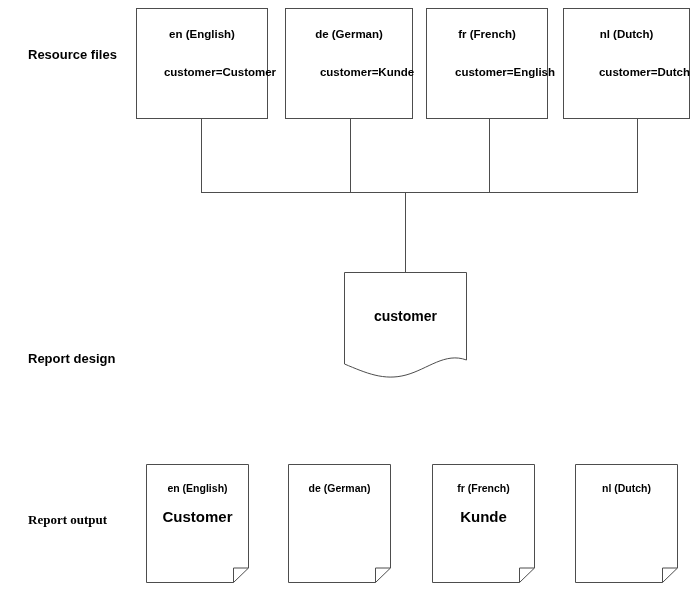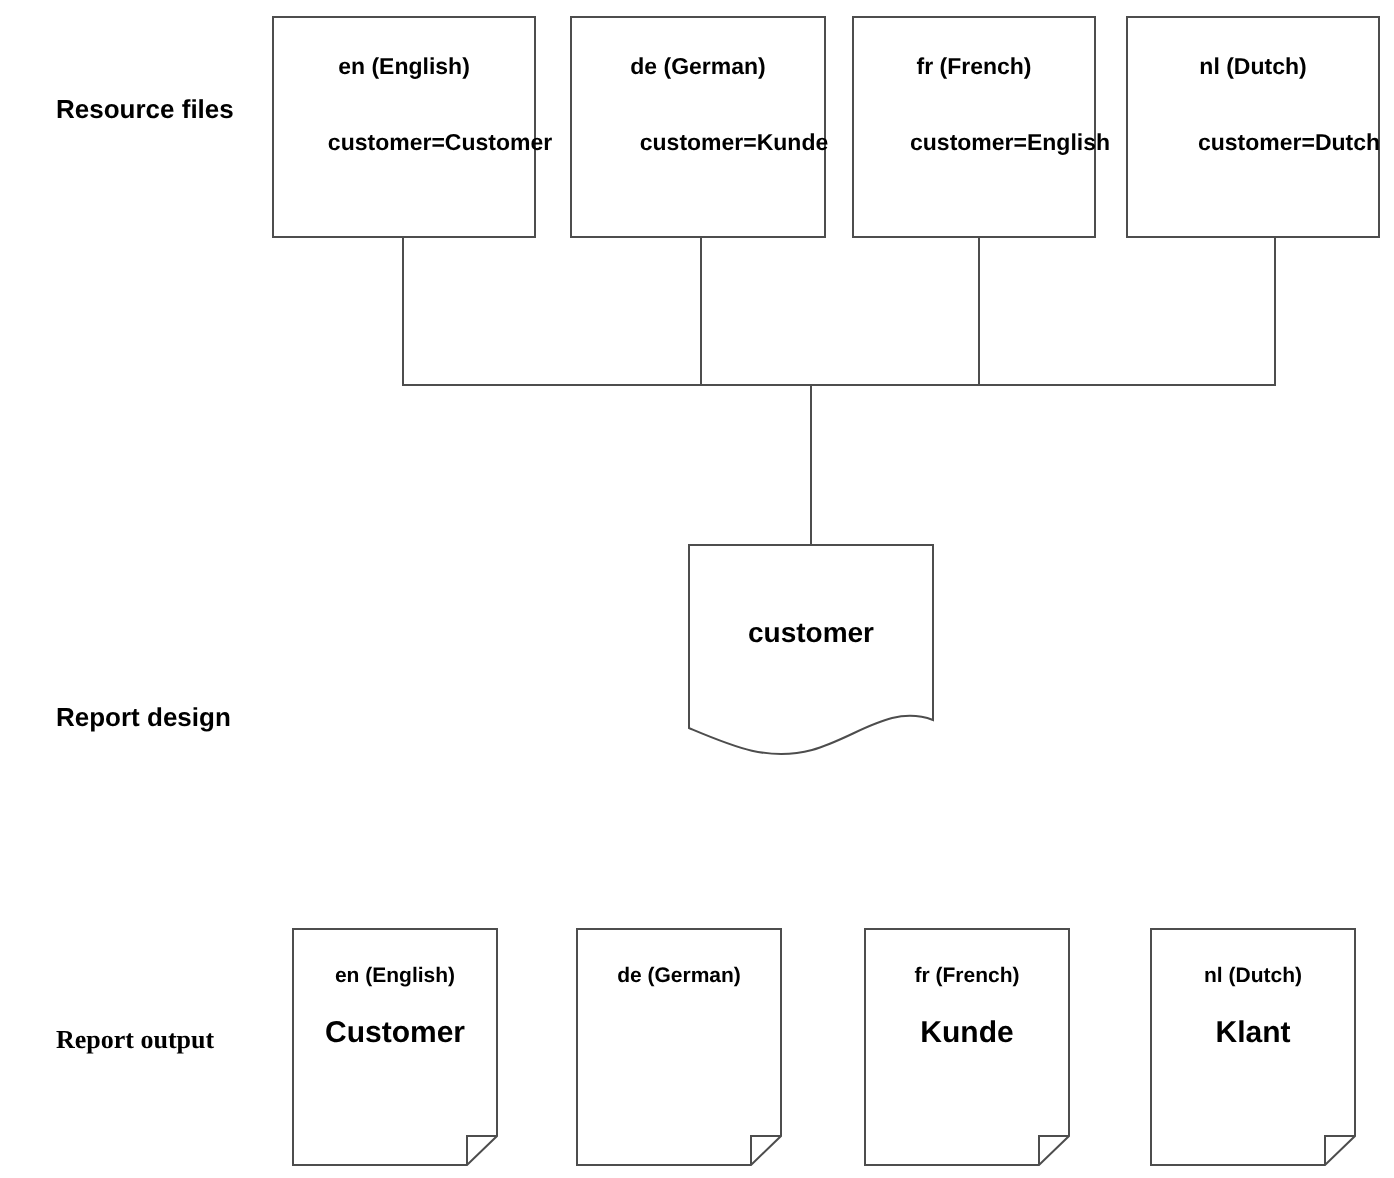--- a/index.html
+++ b/index.html
@@ -202,16 +202,15 @@
     <div class="out-locale">fr (French)</div>
     <div class="out-term">Kunde</div>
   </div>
 
   <div class="output-doc" style="left:575px; top:464px;">
     <svg viewBox="0 0 103 119" preserveAspectRatio="none">
       <path d="M0.5,0.5 L102.5,0.5 L102.5,104 L87.5,118.5 L0.5,118.5 Z" fill="#ffffff" stroke="#4d4d4d" stroke-width="1"></path>
       <path d="M102.5,104 L87.5,104 L87.5,118.5" fill="none" stroke="#4d4d4d" stroke-width="1"></path>
     </svg>
     <div class="out-locale">nl (Dutch)</div>
-    <div class="out-term">Klant</div>
   </div>
 
 </div>
 
 </body></html>

